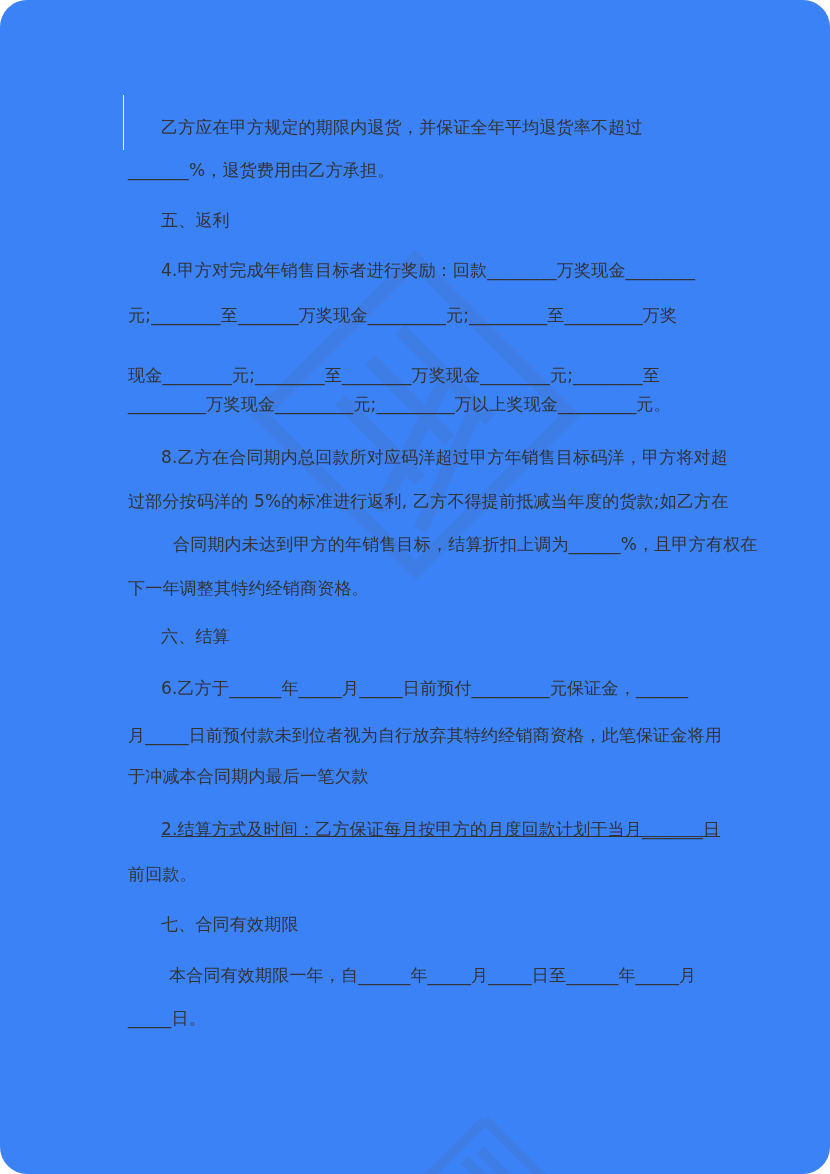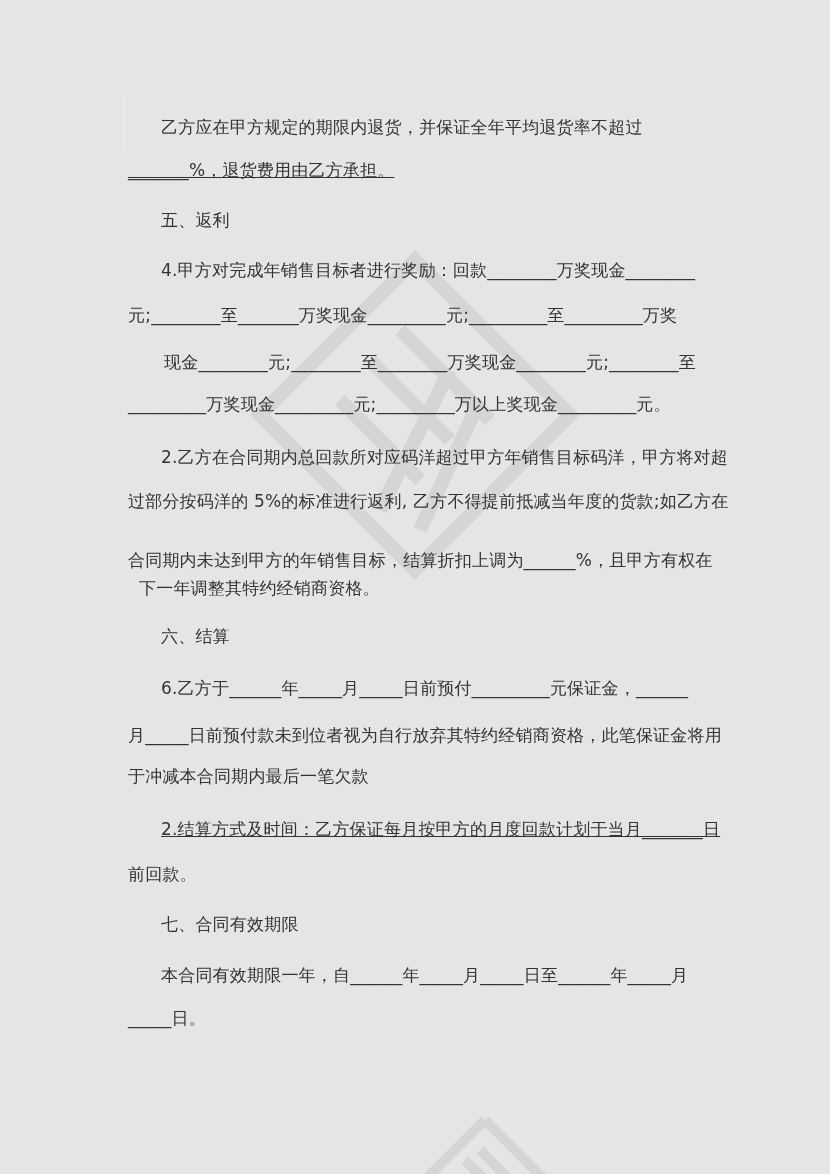--- a/index.html
+++ b/index.html
@@ -14,21 +14,22 @@
       overflow: hidden;
       font-family: "DejaVu Sans", "Liberation Sans", sans-serif;
       color: #333333;
     }
     .page {
       position: absolute;
       left: 0;
       top: 0;
       width: 830px;
       height: 1174px;
-      background: #e5e5e5;
+      background: #3b82f6;
+      border-radius: 27px;
     }
     .edge {
       position: absolute;
       left: 123px;
       top: 95px;
       width: 1px;
       height: 55px;
       background: #f2f2f2;
     }
     .watermark {
@@ -71,41 +72,41 @@
   <svg class="watermark" style="left:420px; top:1115px;" width="130" height="80" viewBox="0 0 130 80">
     <g fill="none" stroke="#555" stroke-width="10">
       <path d="M65 5 L125 65 M65 5 L5 65"></path>
       <path d="M45 45 L75 75 M60 35 L95 70"></path>
     </g>
   </svg>
 
   <div class="content">
 
     <div class="line indent" style="top:115px;">乙方应在甲方规定的期限内退货，并保证全年平均退货率不超过</div>
-    <div class="line" style="top:158px;text-decoration:underline;">_______%，退货费用由乙方承担。</div>
+    <div class="line" style="top:158px;">_______%，退货费用由乙方承担。</div>
 
     <div class="line indent" style="top:208px;">五、返利</div>
 
     <div class="line indent" style="top:258px;">4.甲方对完成年销售目标者进行奖励：回款________万奖现金________</div>
     <div class="line" style="top:303px;">元;________至_______万奖现金_________元;_________至_________万奖</div>
-    <div class="line" style="top:350px;margin-left:36px;">现金________元;________至________万奖现金________元;________至</div>
+    <div class="line" style="top:363px;">现金________元;________至________万奖现金________元;________至</div>
     <div class="line" style="top:392px;">_________万奖现金_________元;_________万以上奖现金_________元。</div>
 
-    <div class="line indent" style="top:445px;">2.乙方在合同期内总回款所对应码洋超过甲方年销售目标码洋，甲方将对超</div>
+    <div class="line indent" style="top:445px;">8.乙方在合同期内总回款所对应码洋超过甲方年销售目标码洋，甲方将对超</div>
     <div class="line" style="top:489px;">过部分按码洋的 5%的标准进行返利, 乙方不得提前抵减当年度的货款;如乙方在</div>
-    <div class="line" style="top:548px;">合同期内未达到甲方的年销售目标，结算折扣上调为______%，且甲方有权在</div>
-    <div class="line" style="top:576px;margin-left:11px;">下一年调整其特约经销商资格。</div>
+    <div class="line" style="top:532px;margin-left:45px;">合同期内未达到甲方的年销售目标，结算折扣上调为______%，且甲方有权在</div>
+    <div class="line" style="top:576px;">下一年调整其特约经销商资格。</div>
 
     <div class="line indent" style="top:624px;">六、结算</div>
 
     <div class="line indent" style="top:676px;">6.乙方于______年_____月_____日前预付_________元保证金，______</div>
     <div class="line" style="top:723px;">月_____日前预付款未到位者视为自行放弃其特约经销商资格，此笔保证金将用</div>
     <div class="line" style="top:764px;">于冲减本合同期内最后一笔欠款</div>
 
     <div class="line indent" style="top:817px;text-decoration:underline;">2.结算方式及时间：乙方保证每月按甲方的月度回款计划于当月_______日</div>
     <div class="line" style="top:862px;">前回款。</div>
 
     <div class="line indent" style="top:912px;text-align:right;">七、合同有效期限</div>
 
-    <div class="line indent" style="top:963px;">本合同有效期限一年，自______年_____月_____日至______年_____月</div>
+    <div class="line indent" style="top:963px;margin-left:8px;">本合同有效期限一年，自______年_____月_____日至______年_____月</div>
     <div class="line" style="top:1006px;">_____日。</div>
   </div>
 </div>
 
 </body></html>

